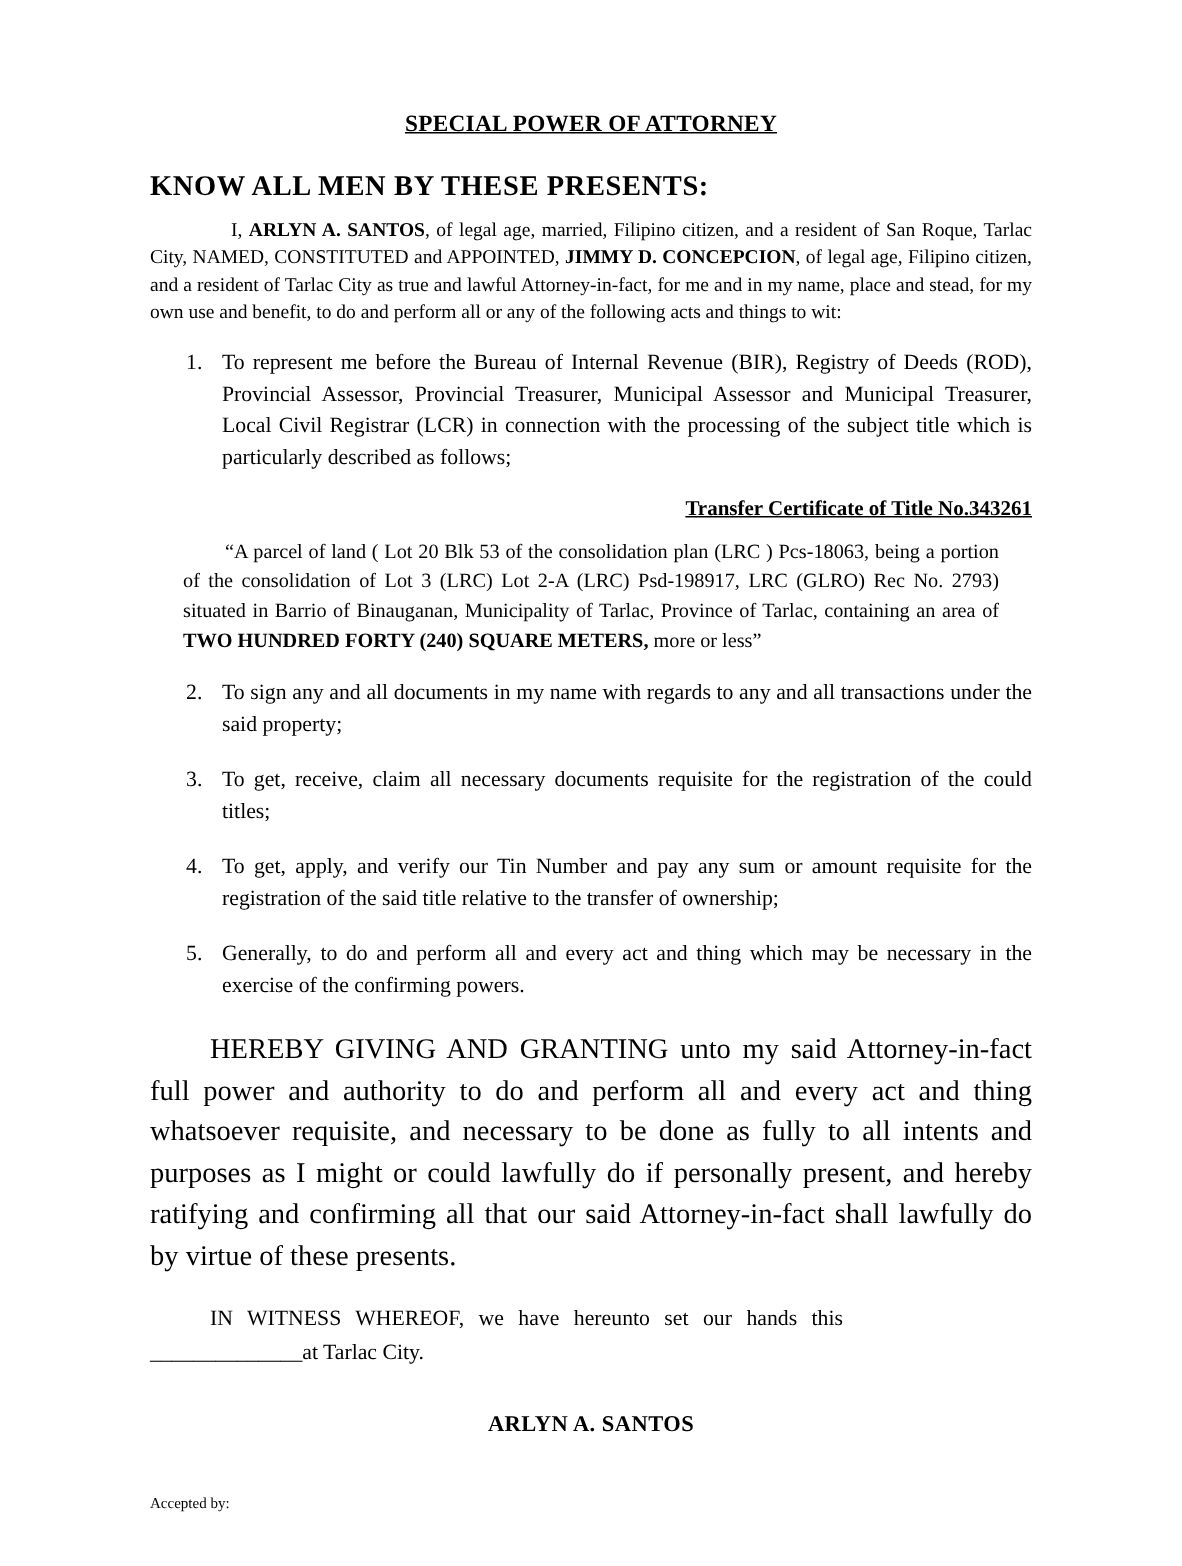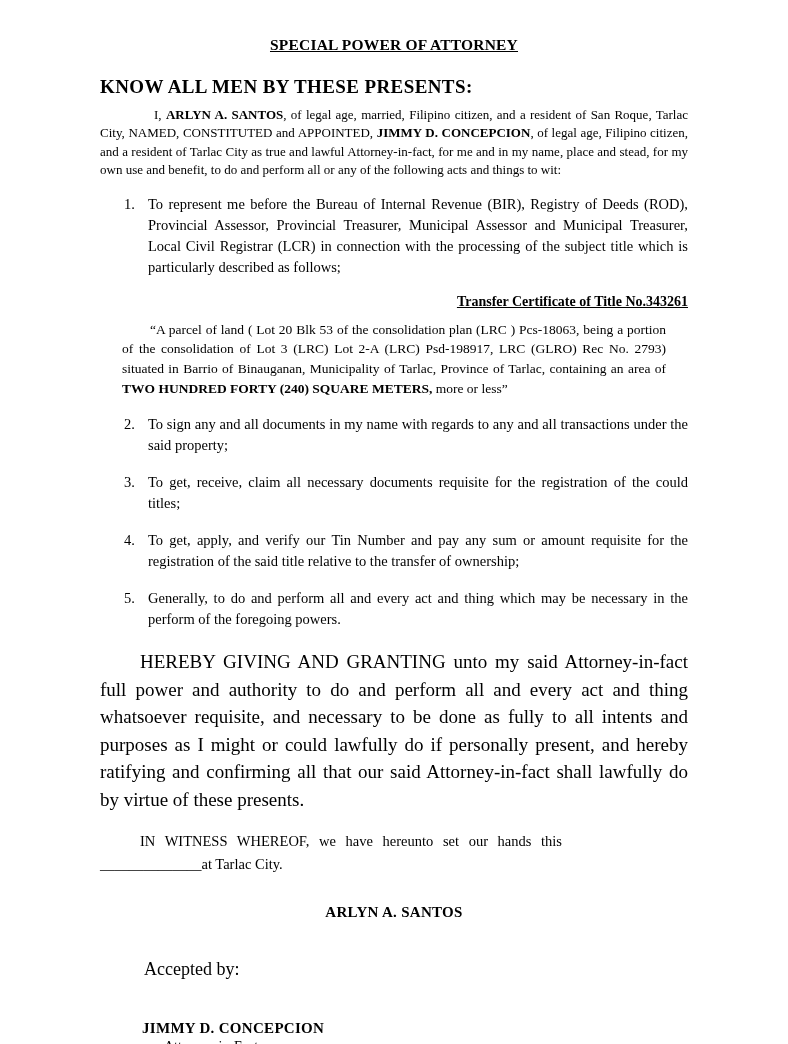--- a/index.html
+++ b/index.html
@@ -11,21 +11,21 @@
     width: 788px;
     height: 1044px;
     font-family: "Liberation Serif", serif;
     color: #000000;
     position: relative;
   }
   .page {
     width: 788px;
     height: 1023px;
     box-sizing: border-box;
-    padding: 26px 100px 40px 100px;
+    padding: 64px 100px 40px 100px;
     position: relative;
   }
   .doc-title {
     text-align: center;
     font-weight: bold;
     font-size: 15.5px;
     letter-spacing: 0.2px;
     text-decoration: underline;
     margin: 10px 0 22px 0;
   }
@@ -102,23 +102,22 @@
   .sig-name {
     font-weight: bold;
     font-size: 15px;
     letter-spacing: 0.3px;
   }
   .sig-role {
     font-size: 14px;
     margin-top: 2px;
   }
   .accepted {
-    font-size: 18px;
+    font-size: 10px;
     margin-top: 38px;
-    margin-left: 44px;
   }
   .accept-block {
     margin-top: 40px;
     padding-left: 42px;
   }
   .accept-name {
     font-weight: bold;
     font-size: 15px;
     letter-spacing: 0.3px;
   }
@@ -144,21 +143,21 @@
   </ol>
 
   <div class="tct-heading">Transfer Certificate of Title No.343261</div>
 
   <div class="tct-body"><span>“A parcel of land ( Lot 20 Blk 53 of the consolidation plan (LRC ) Pcs-18063, being a portion of the consolidation of Lot 3 (LRC) Lot 2-A (LRC) Psd-198917, LRC (GLRO) Rec No. 2793) situated in Barrio of Binauganan, Municipality of Tarlac, Province of Tarlac, containing an area of </span><b>TWO HUNDRED FORTY (240) SQUARE METERS,</b><span> more or less”</span></div>
 
   <ol class="acts">
     <li><span class="num">2.</span><span>To sign any and all documents in my name with regards to any and all transactions under the said property;</span></li>
     <li><span class="num">3.</span><span>To get, receive, claim all necessary documents requisite for the registration of the could titles;</span></li>
     <li><span class="num">4.</span><span>To get, apply, and verify our Tin Number and pay any sum or amount requisite for the registration of the said title relative to the transfer of ownership;</span></li>
-    <li><span class="num">5.</span><span>Generally, to do and perform all and every act and thing which may be necessary in the perform of the foregoing powers.</span></li>
+    <li><span class="num">5.</span><span>Generally, to do and perform all and every act and thing which may be necessary in the exercise of the confirming powers.</span></li>
   </ol>
 
   <div class="hereby"><span>HEREBY GIVING AND GRANTING</span><span> unto my said Attorney-in-fact full power and authority to do and perform all and every act and thing whatsoever requisite, and necessary to be done as fully to all intents and purposes as I might or could lawfully do if personally present, and hereby ratifying and confirming all that our said Attorney-in-fact shall lawfully do by virtue of these presents.</span></div>
 
   <div class="witness"><span>IN WITNESS WHEREOF, we have hereunto set our hands this</span><br><span class="line2">______________</span><span class="line2">at Tarlac City.</span></div>
 
   <div class="sig-block">
     <div class="sig-name">ARLYN A. SANTOS</div>
   </div>
 

